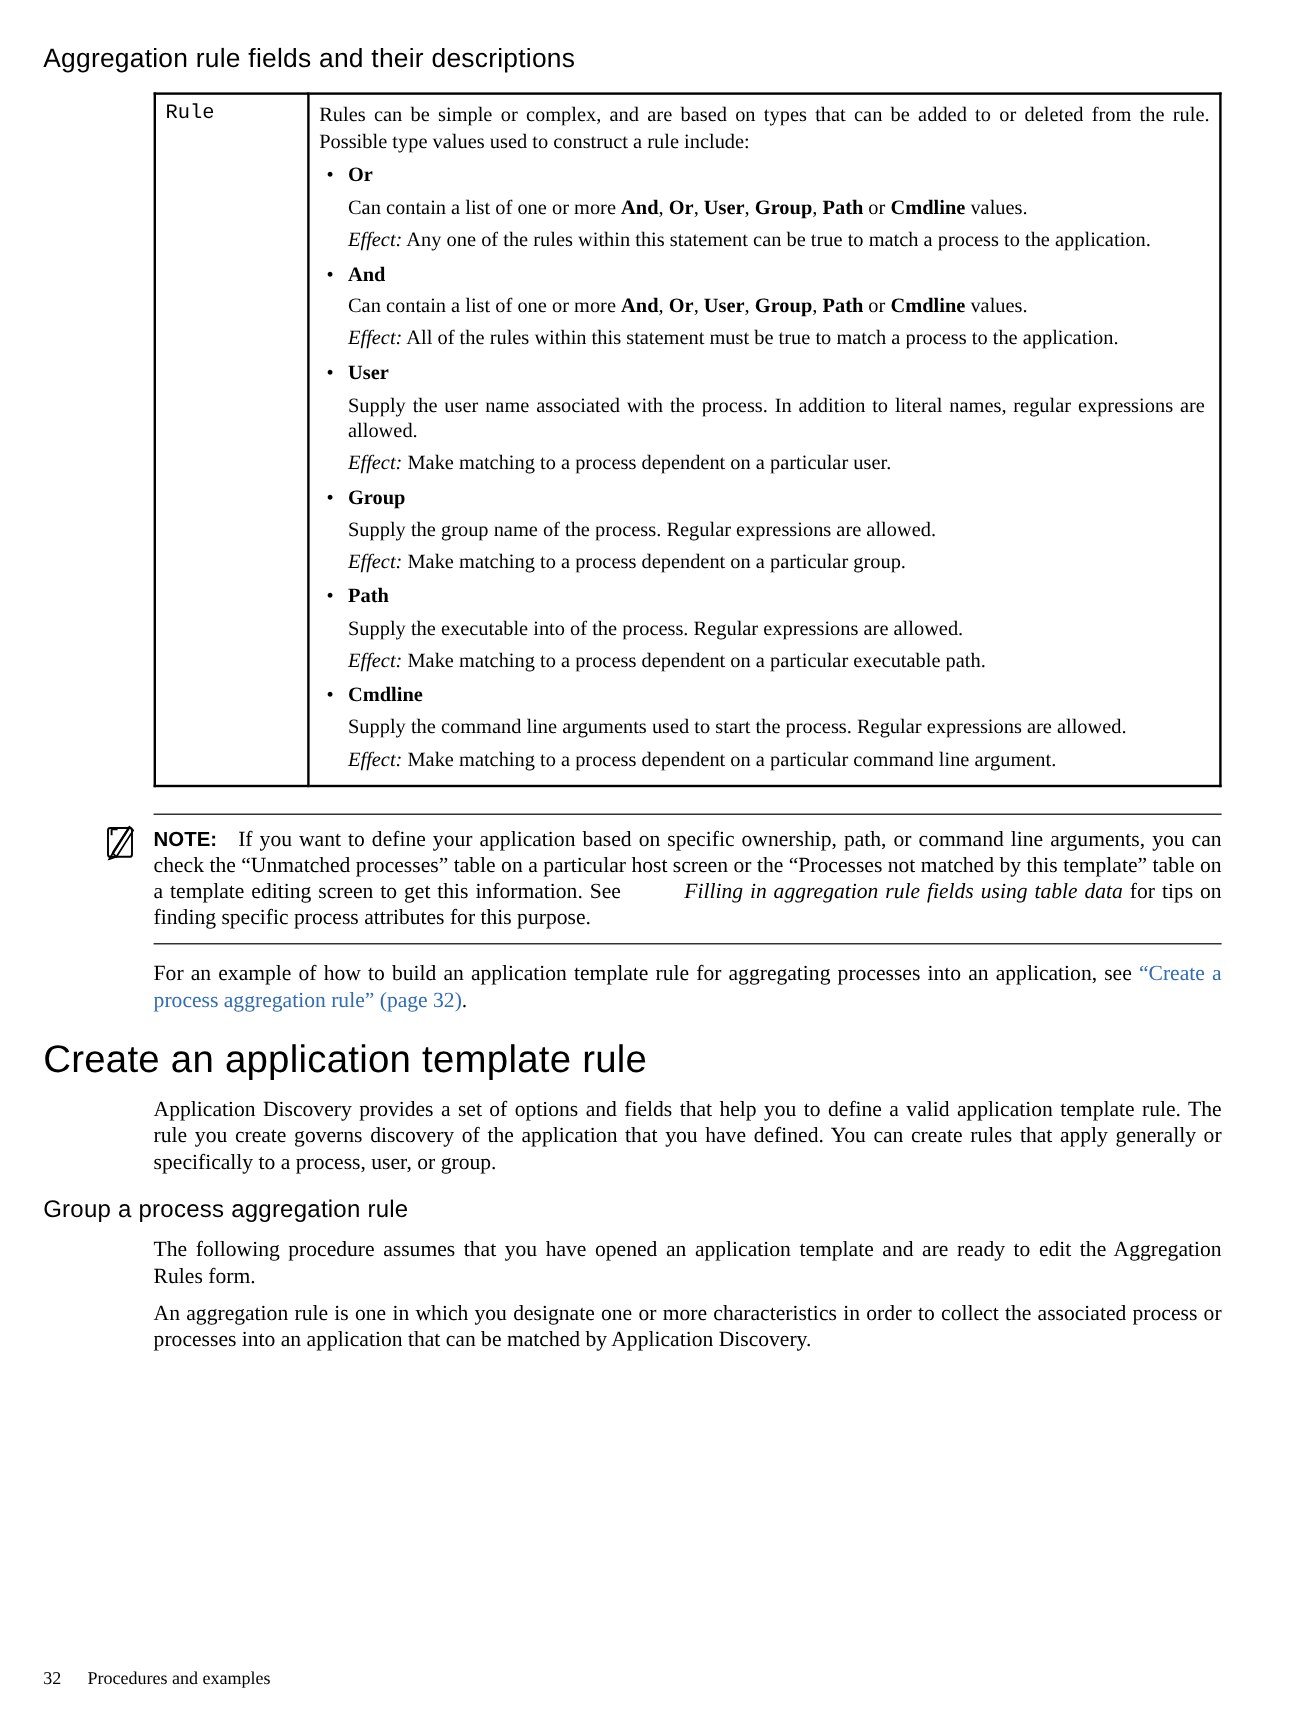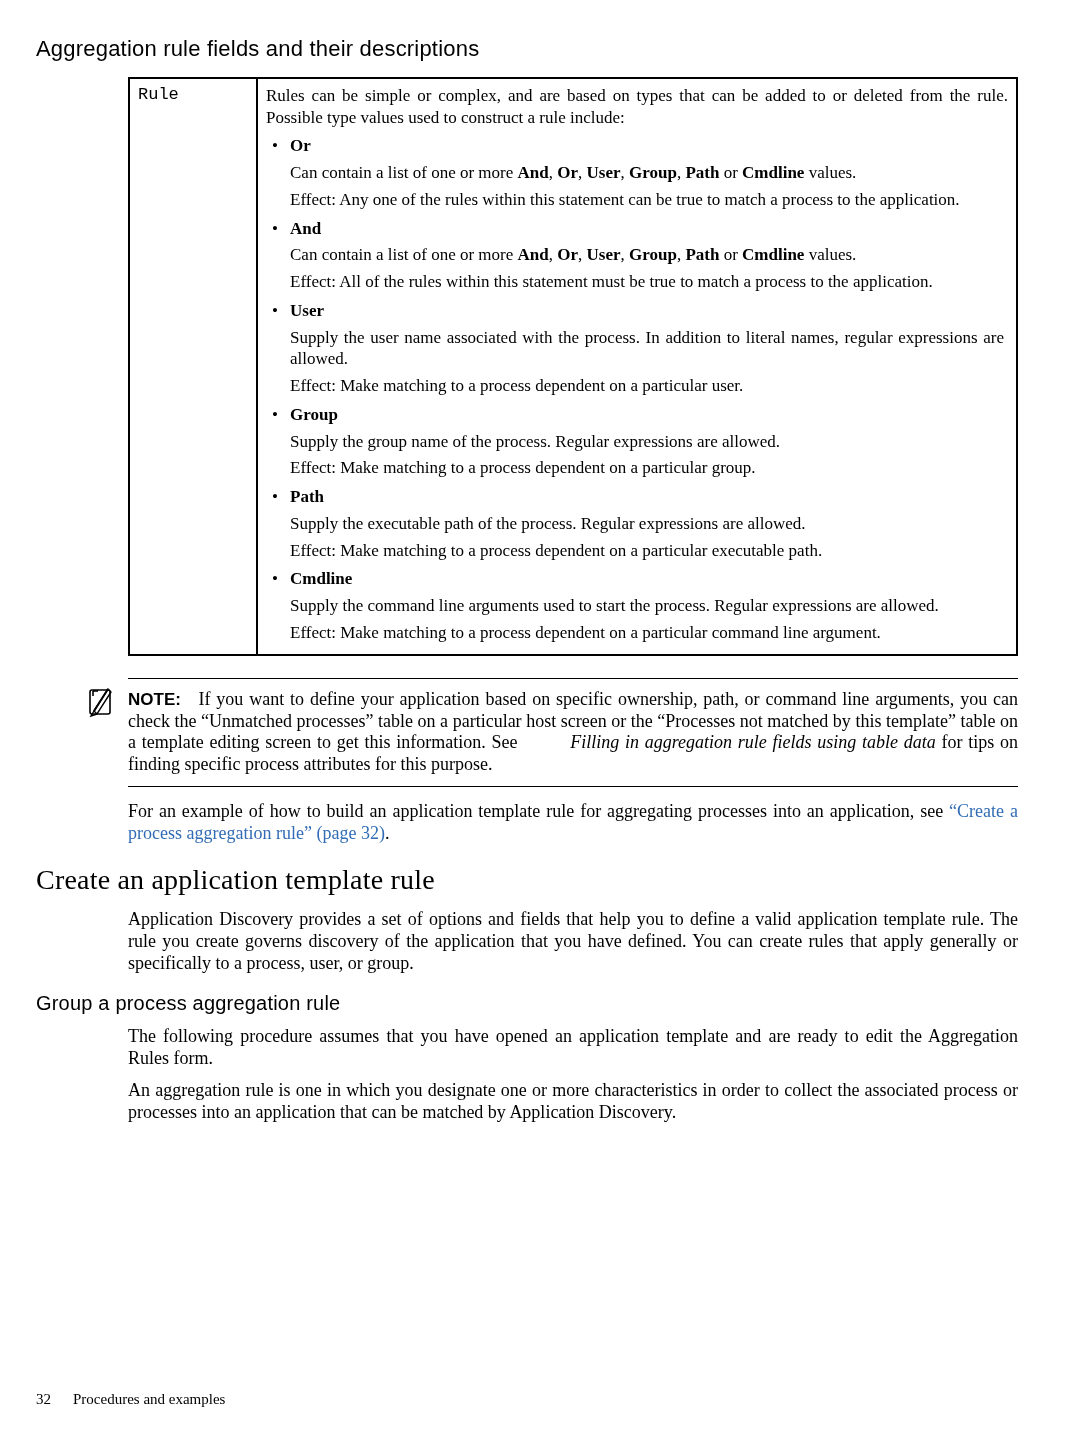--- a/index.html
+++ b/index.html
@@ -19,23 +19,23 @@
     line-height: 1.22;
   }
   .h3 {
     font-family: Arial, Helvetica, sans-serif;
     font-weight: 300;
     font-size: 22px;
     letter-spacing: 0.2px;
     margin: 0 0 14px 0;
   }
   .h2 {
-    font-family: Liberation Serif, serif;
+    font-family: Liberation Sans, sans-serif;
     font-weight: 300;
-    font-size: 28px;
+    font-size: 32px;
     letter-spacing: 0.2px;
     margin: 18px 0 12px 0;
   }
   .h4 {
     font-family: Arial, Helvetica, sans-serif;
     font-weight: 300;
     font-size: 20px;
     letter-spacing: 0.2px;
     margin: 16px 0 10px 0;
   }
@@ -95,20 +95,21 @@
   }
   ul.typelist > li > .type-body {
     margin-top: 5px;
     text-align: justify;
   }
   ul.typelist > li > .effect {
     margin-top: 5px;
     text-align: justify;
   }
   .effect .eff-label {
+    font-style: italic;
   }
   .note-block {
     margin-left: 92px;
     margin-bottom: 14px;
   }
   .note-rule {
     border-top: 1px solid #000;
     margin: 0 0 10px 0;
   }
   .note-rule.bottom {
@@ -195,21 +196,21 @@
             </li>
 
             <li>
               <span class="type-name">Group</span>
               <div class="type-body">Supply the group name of the process. Regular expressions are allowed.</div>
               <div class="effect"><span class="eff-label">Effect:</span><span> Make matching to a process dependent on a particular group.</span></div>
             </li>
 
             <li>
               <span class="type-name">Path</span>
-              <div class="type-body">Supply the executable path of the process. Regular expressions are allowed.</div>
+              <div class="type-body">Supply the executable into of the process. Regular expressions are allowed.</div>
               <div class="effect"><span class="eff-label">Effect:</span><span> Make matching to a process dependent on a particular executable path.</span></div>
             </li>
 
             <li>
               <span class="type-name">Cmdline</span>
               <div class="type-body">Supply the command line arguments used to start the process. Regular expressions are allowed.</div>
               <div class="effect"><span class="eff-label">Effect:</span><span> Make matching to a process dependent on a particular command line argument.</span></div>
             </li>
 
           </ul>

